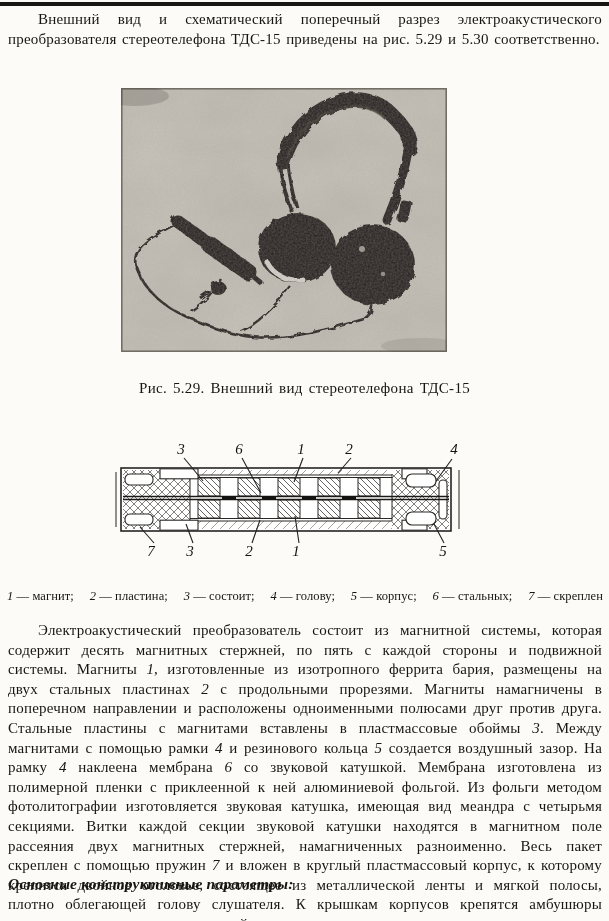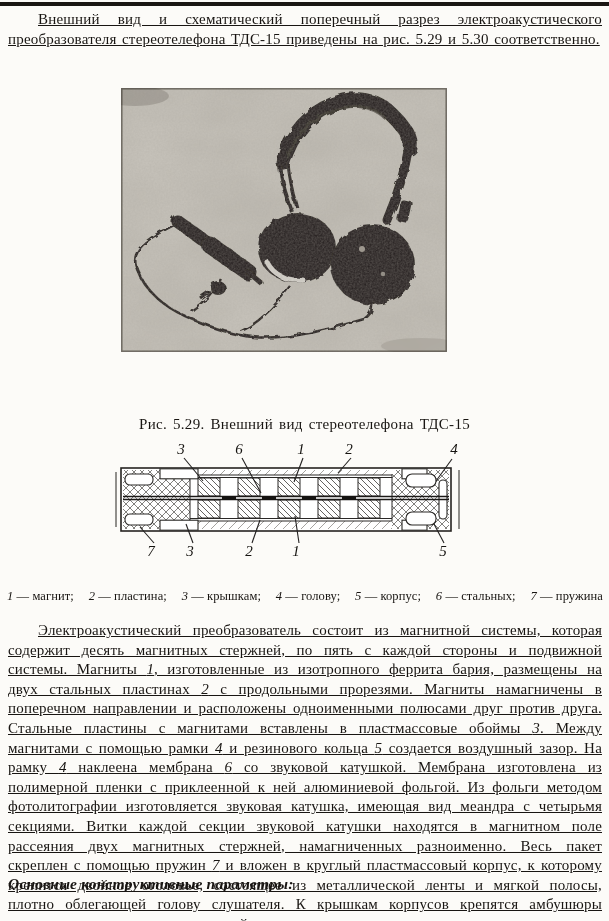--- a/index.html
+++ b/index.html
@@ -12,28 +12,27 @@
     color:#181512;
   }
   .abs{position:absolute;}
   .top-rule{top:2px;left:0;width:609px;height:4px;background:#1a1713;}
   .para{
     left:8px;width:594px;
     font-size:15px;line-height:19.6px;
     text-align:justify;
     letter-spacing:.2px;
     word-spacing:1.5px;
-    text-decoration:underline;
   }
   .intro{top:10px;text-indent:30px;}
   .bodytext{top:621px;text-indent:30px;}
   .it{font-style:italic;}
   .caption{
     left:0;width:609px;text-align:center;
-    font-size:15px;letter-spacing:.3px;word-spacing:2px;margin-top:36px;
+    font-size:15px;letter-spacing:.3px;word-spacing:2px;
   }
   .cap529{top:380px;}
   .cap530{top:568px;}
   .legend{
     top:589px;left:7px;width:596px;
     display:flex;justify-content:space-between;
     font-size:12.5px;letter-spacing:.1px;
     white-space:nowrap;
   }
   .photo-wrap{top:88px;left:121px;width:326px;height:264px;}
@@ -217,24 +216,24 @@
         <text class="dlabel" x="186" y="124">1</text>
         <text class="dlabel" x="333" y="124">5</text>
       </g>
     </svg>
   </div>
 
 
   <div class="abs legend">
       <span><span class="it">1</span><span> — магнит;</span></span>
       <span><span class="it">2</span><span> — пластина;</span></span>
-      <span><span class="it">3</span><span> — крышкам;</span></span>
+      <span><span class="it">3</span><span> — состоит;</span></span>
       <span><span class="it">4</span><span> — голову;</span></span>
       <span><span class="it">5</span><span> — корпус;</span></span>
       <span><span class="it">6</span><span> — стальных;</span></span>
-      <span><span class="it">7</span><span> — пружина</span></span>
+      <span><span class="it">7</span><span> — скреплен</span></span>
     </div>
 
   <div class="abs para bodytext"><span>Электроакустический преобразователь состоит из магнитной системы, которая содержит десять магнитных стержней, по пять с каждой стороны и подвижной системы. Магниты </span><span class="it">1</span><span>, изготовленные из изотропного феррита бария, размещены на двух стальных пластинах </span><span class="it">2</span><span> с продольными прорезями. Магниты намагничены в поперечном направлении и расположены одноименными полюсами друг против друга. Стальные пластины с магнитами вставлены в пластмассовые обоймы </span><span class="it">3</span><span>. Между магнитами с помощью рамки </span><span class="it">4</span><span> и резинового кольца </span><span class="it">5</span><span> создается воздушный зазор. На рамку </span><span class="it">4</span><span> наклеена мембрана </span><span class="it">6</span><span> со звуковой катушкой. Мембрана изготовлена из полимерной пленки с приклеенной к ней алюминиевой фольгой. Из фольги методом фотолитографии изготовляется звуковая катушка, имеющая вид меандра с четырьмя секциями. Витки каждой секции звуковой катушки находятся в магнитном поле рассеяния двух магнитных стержней, намагниченных разноименно. Весь пакет скреплен с помощью пружин </span><span class="it">7</span><span> и вложен в круглый пластмассовый корпус, к которому крепится двойное оголовье, состоящее из металлической ленты и мягкой полосы, плотно облегающей голову слушателя. К крышкам корпусов крепятся амбушюры прижимного типа из искусственной кожи.</span></div>
 
   <div class="abs params">Основные конструктивные параметры:</div>
 
 </div>
 
 </body></html>

